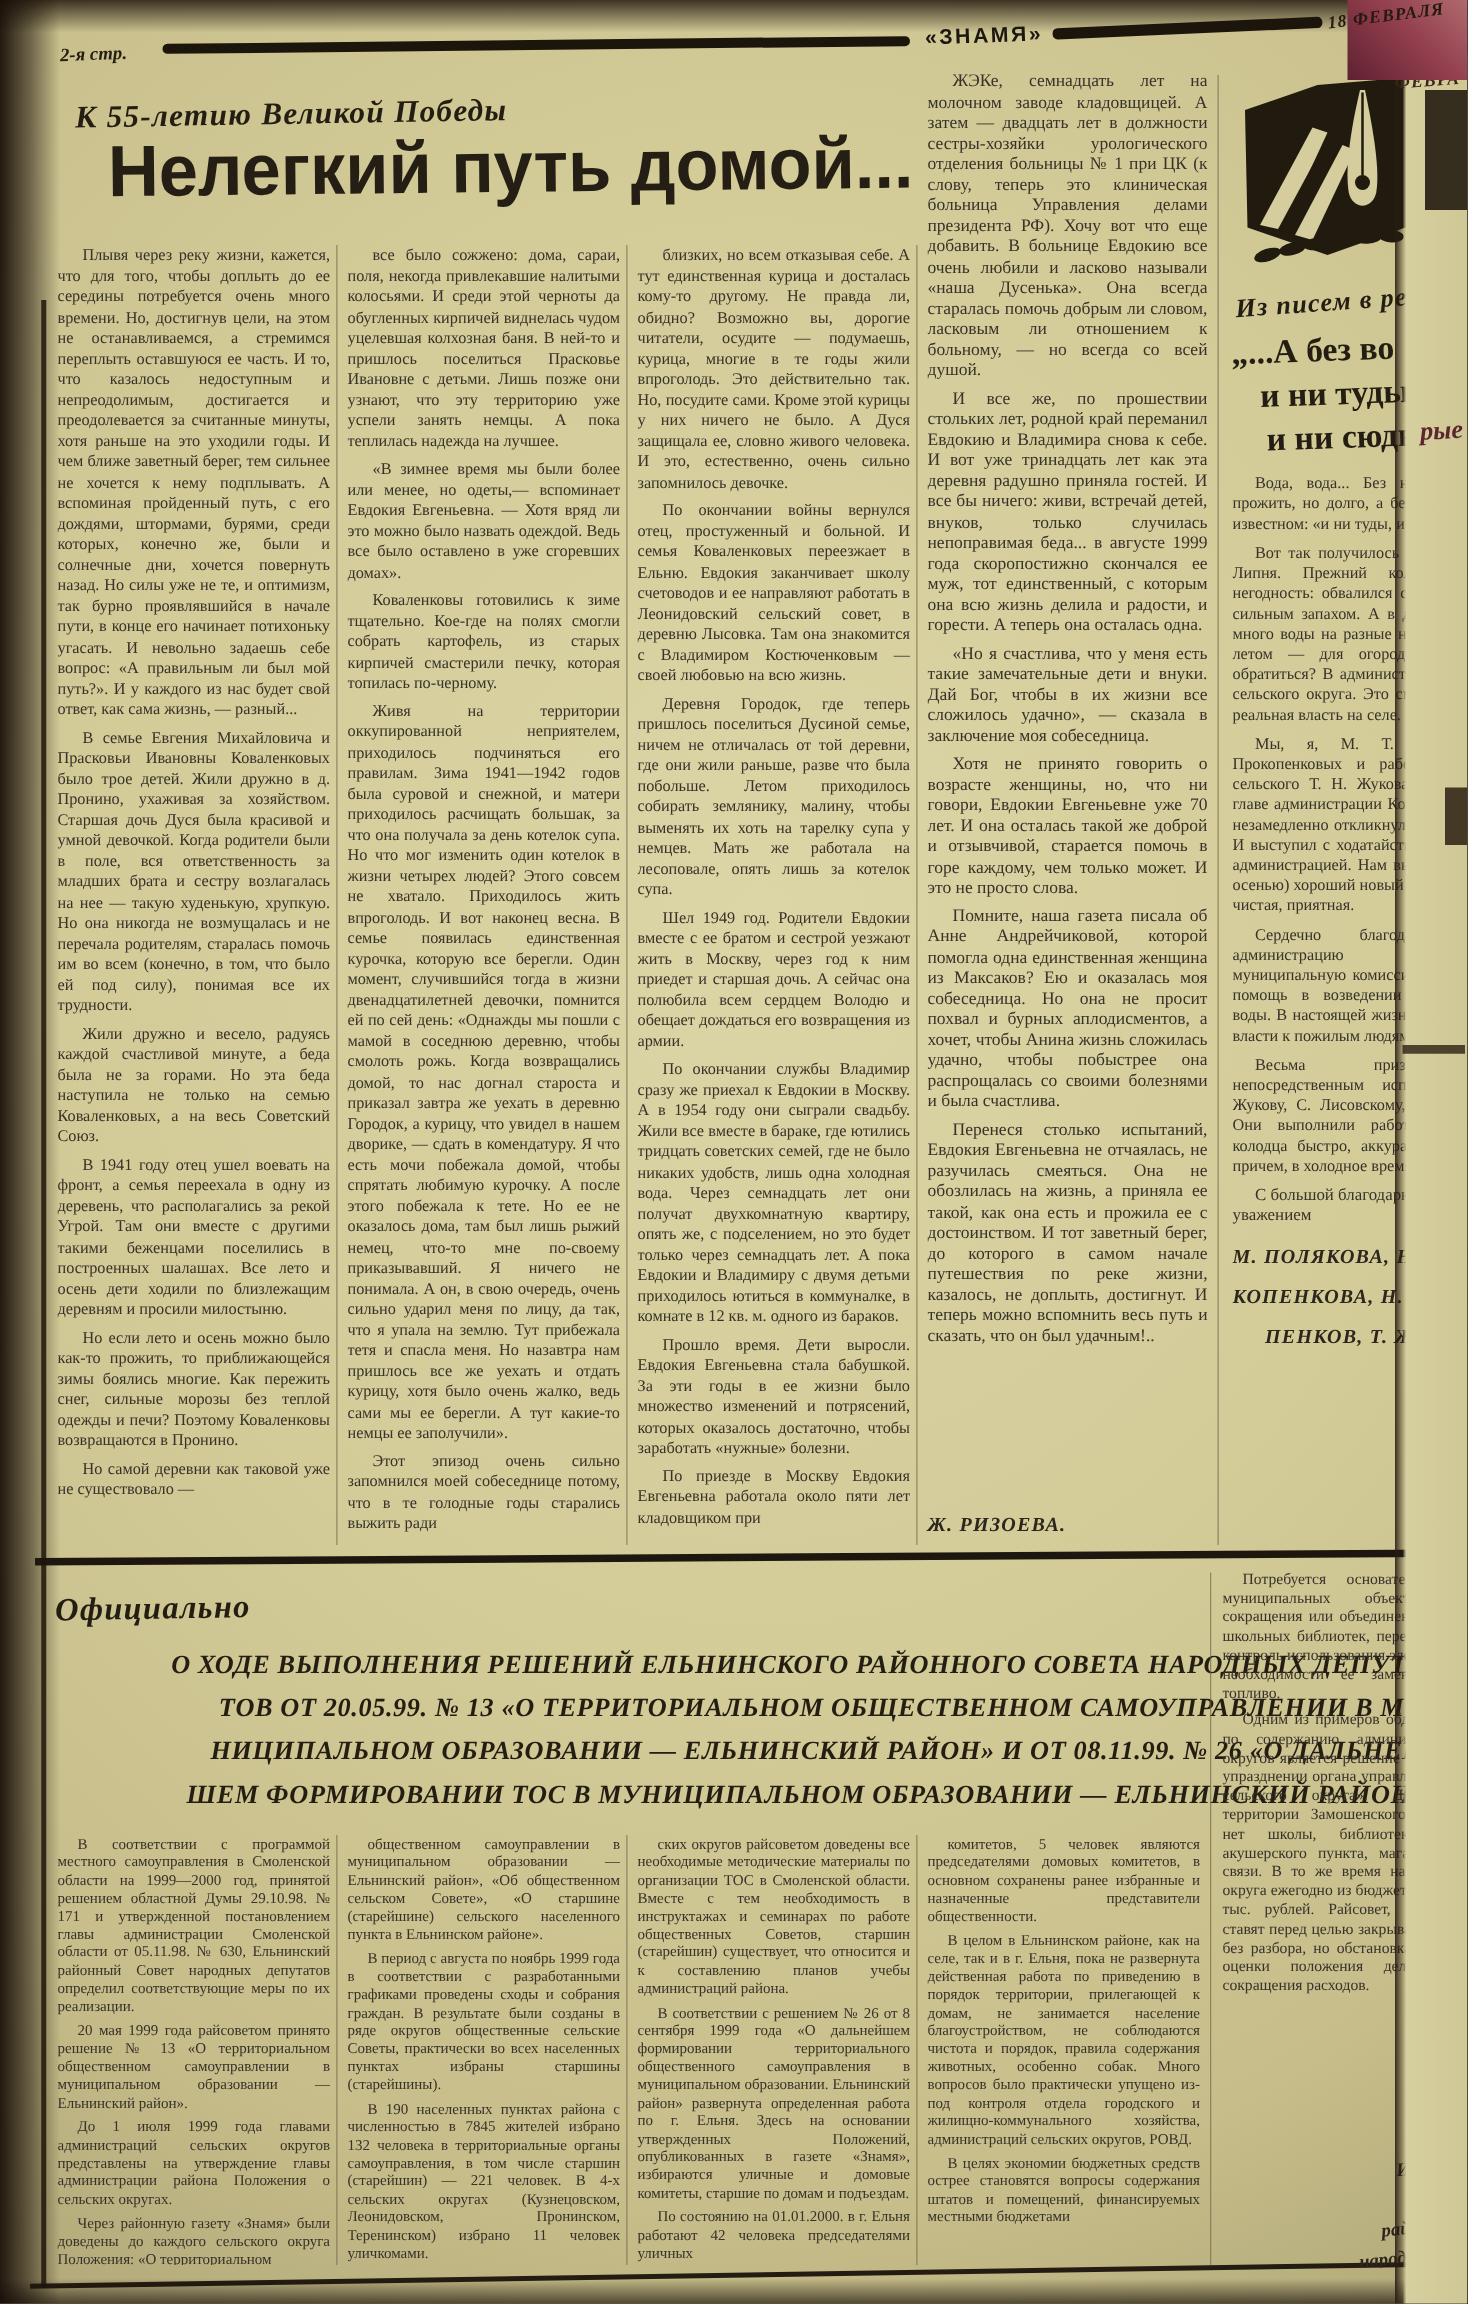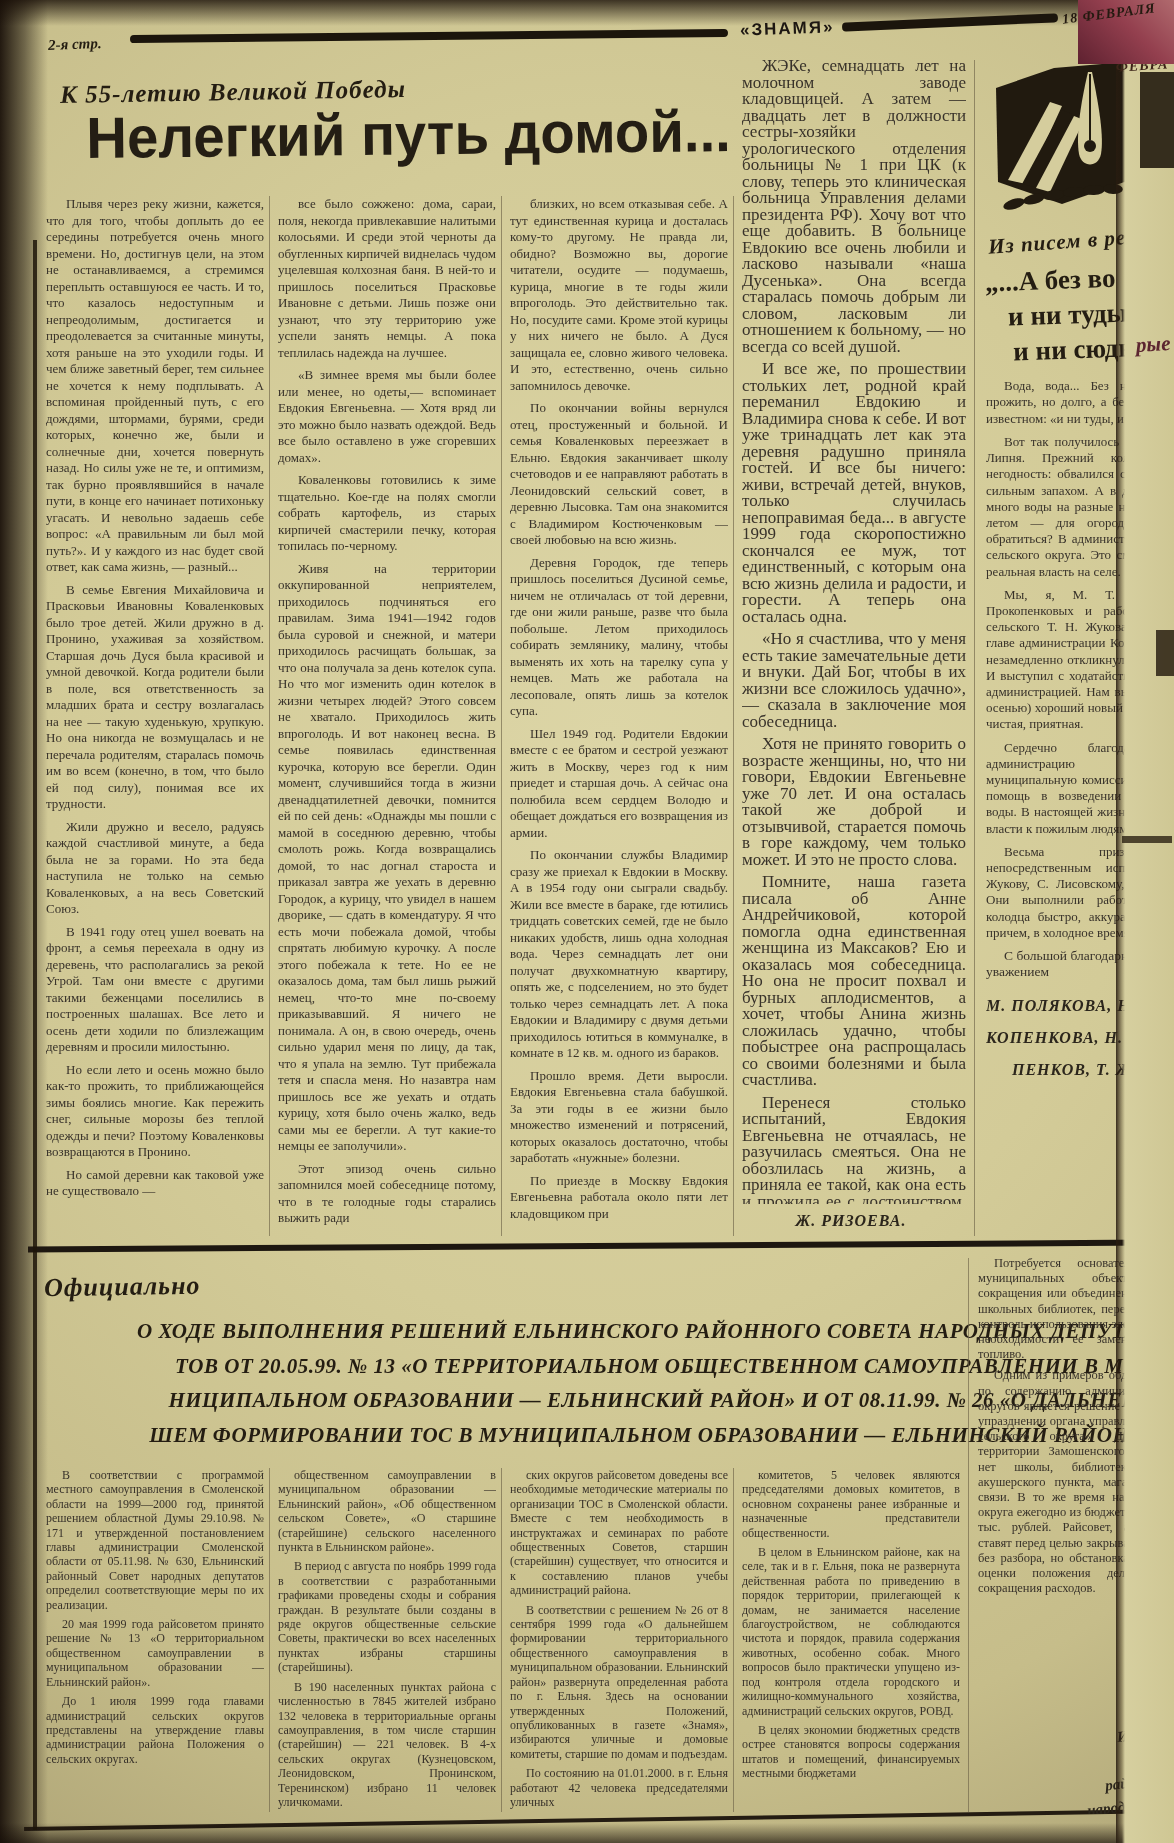--- a/index.html
+++ b/index.html
@@ -43,23 +43,23 @@
   .kicker{position:absolute;left:60px;top:78px;font:italic 700 25px "Liberation Serif",serif;color:#241d12;transform:rotate(-1deg);letter-spacing:1px;}
   .headline{position:absolute;left:86px;top:104px;margin:0;width:660px;
     font:700 58px "Liberation Sans",sans-serif;color:#241e14;letter-spacing:0;
     transform:scaleX(.97) rotate(-.6deg);transform-origin:left top;white-space:nowrap;}
   .col{position:absolute;text-align:justify;font-size:13px;line-height:16.5px;overflow:hidden;}
   .col .para{margin:0 0 6px 0;text-indent:20px;}
   .c1{left:46px;top:196px;width:218px;height:1036px;}
   .c2{left:278px;top:196px;width:218px;height:1036px;}
   .c3{left:510px;top:196px;width:218px;height:1036px;}
   .c4wrap{position:absolute;left:742px;top:58px;width:224px;height:1172px;display:flex;flex-direction:column;}
-  .c4text{flex:1 1 auto;overflow:hidden;text-align:justify;font-size:17px;line-height:16.5px;}
+  .c4text{flex:1 1 auto;overflow:hidden;text-align:justify;font-size:14px;line-height:16.5px;}
   .c4text .para{margin:0 0 6px 0;text-indent:20px;}
-  .byline{flex:0 0 auto;text-align:center;font:italic 700 16px "Liberation Serif",serif;
+  .byline{flex:0 0 auto;text-align:left;font:italic 700 16px "Liberation Serif",serif;
     letter-spacing:1px;color:#2c261c;padding:8px 6px 0 0;}
 
   .vrule{position:absolute;width:1px;background:#6e6448;opacity:.65;z-index:2;}
 
   
   .letters{position:absolute;left:986px;top:48px;width:252px;height:1196px;overflow:hidden;z-index:5;}
   .emblem{display:block;margin:6px 0 2px 6px;}
   .letters-kicker{font:italic 700 21px "Liberation Serif",serif;color:#241d12;transform:rotate(-4deg);margin:4px 0 10px 2px;letter-spacing:1px;}
   .letters-title{font:700 27px "Liberation Serif",serif;color:#241d12;line-height:1.3;transform:rotate(-2deg);margin-bottom:12px;}
   .letters-title .line{white-space:nowrap;}
@@ -209,20 +209,21 @@
       <div class="line">О ХОДЕ ВЫПОЛНЕНИЯ РЕШЕНИЙ ЕЛЬНИНСКОГО РАЙОННОГО СОВЕТА НАРОДНЫХ ДЕПУТА-</div>
       <div class="line">ТОВ ОТ 20.05.99. № 13 «О ТЕРРИТОРИАЛЬНОМ ОБЩЕСТВЕННОМ САМОУПРАВЛЕНИИ В МУ-</div>
       <div class="line">НИЦИПАЛЬНОМ ОБРАЗОВАНИИ — ЕЛЬНИНСКИЙ РАЙОН» И ОТ 08.11.99. № 26 «О ДАЛЬНЕЙ-</div>
       <div class="line">ШЕМ ФОРМИРОВАНИИ ТОС В МУНИЦИПАЛЬНОМ ОБРАЗОВАНИИ — ЕЛЬНИНСКИЙ РАЙОН».</div>
     </div>
 
   <div class="ocol o1">
       <p class="para">В соответствии с программой местного самоуправления в Смоленской области на 1999—2000 год, принятой решением областной Думы 29.10.98. № 171 и утвержденной постановлением главы администрации Смоленской области от 05.11.98. № 630, Ельнинский районный Совет народных депутатов определил соответствующие меры по их реализации.</p>
       <p class="para">20 мая 1999 года райсоветом принято решение № 13 «О территориальном общественном самоуправлении в муниципальном образовании — Ельнинский район».</p>
       <p class="para">До 1 июля 1999 года главами администраций сельских округов представлены на утверждение главы администрации района Положения о сельских округах.</p>
+      <p class="para">Через районную газету «Знамя» были доведены до каждого сельского округа Положения: «О территориальном</p>
     </div>
   <div class="ocol o2">
       <p class="para">общественном самоуправлении в муниципальном образовании — Ельнинский район», «Об общественном сельском Совете», «О старшине (старейшине) сельского населенного пункта в Ельнинском районе».</p>
       <p class="para">В период с августа по ноябрь 1999 года в соответствии с разработанными графиками проведены сходы и собрания граждан. В результате были созданы в ряде округов общественные сельские Советы, практически во всех населенных пунктах избраны старшины (старейшины).</p>
       <p class="para">В 190 населенных пунктах района с численностью в 7845 жителей избрано 132 человека в территориальные органы самоуправления, в том числе старшин (старейшин) — 221 человек. В 4-х сельских округах (Кузнецовском, Леонидовском, Пронинском, Теренинском) избрано 11 человек уличкомами.</p>
     </div>
   <div class="ocol o3">
       <p class="para">ских округов райсоветом доведены все необходимые методические материалы по организации ТОС в Смоленской области. Вместе с тем необходимость в инструктажах и семинарах по работе общественных Советов, старшин (старейшин) существует, что относится и к составлению планов учебы администраций района.</p>
       <p class="para">В соответствии с решением № 26 от 8 сентября 1999 года «О дальнейшем формировании территориального общественного самоуправления в муниципальном образовании. Ельнинский район» развернута определенная работа по г. Ельня. Здесь на основании утвержденных Положений, опубликованных в газете «Знамя», избираются уличные и домовые комитеты, старшие по домам и подъездам.</p>
       <p class="para">По состоянию на 01.01.2000. в г. Ельня работают 42 человека председателями уличных</p>

